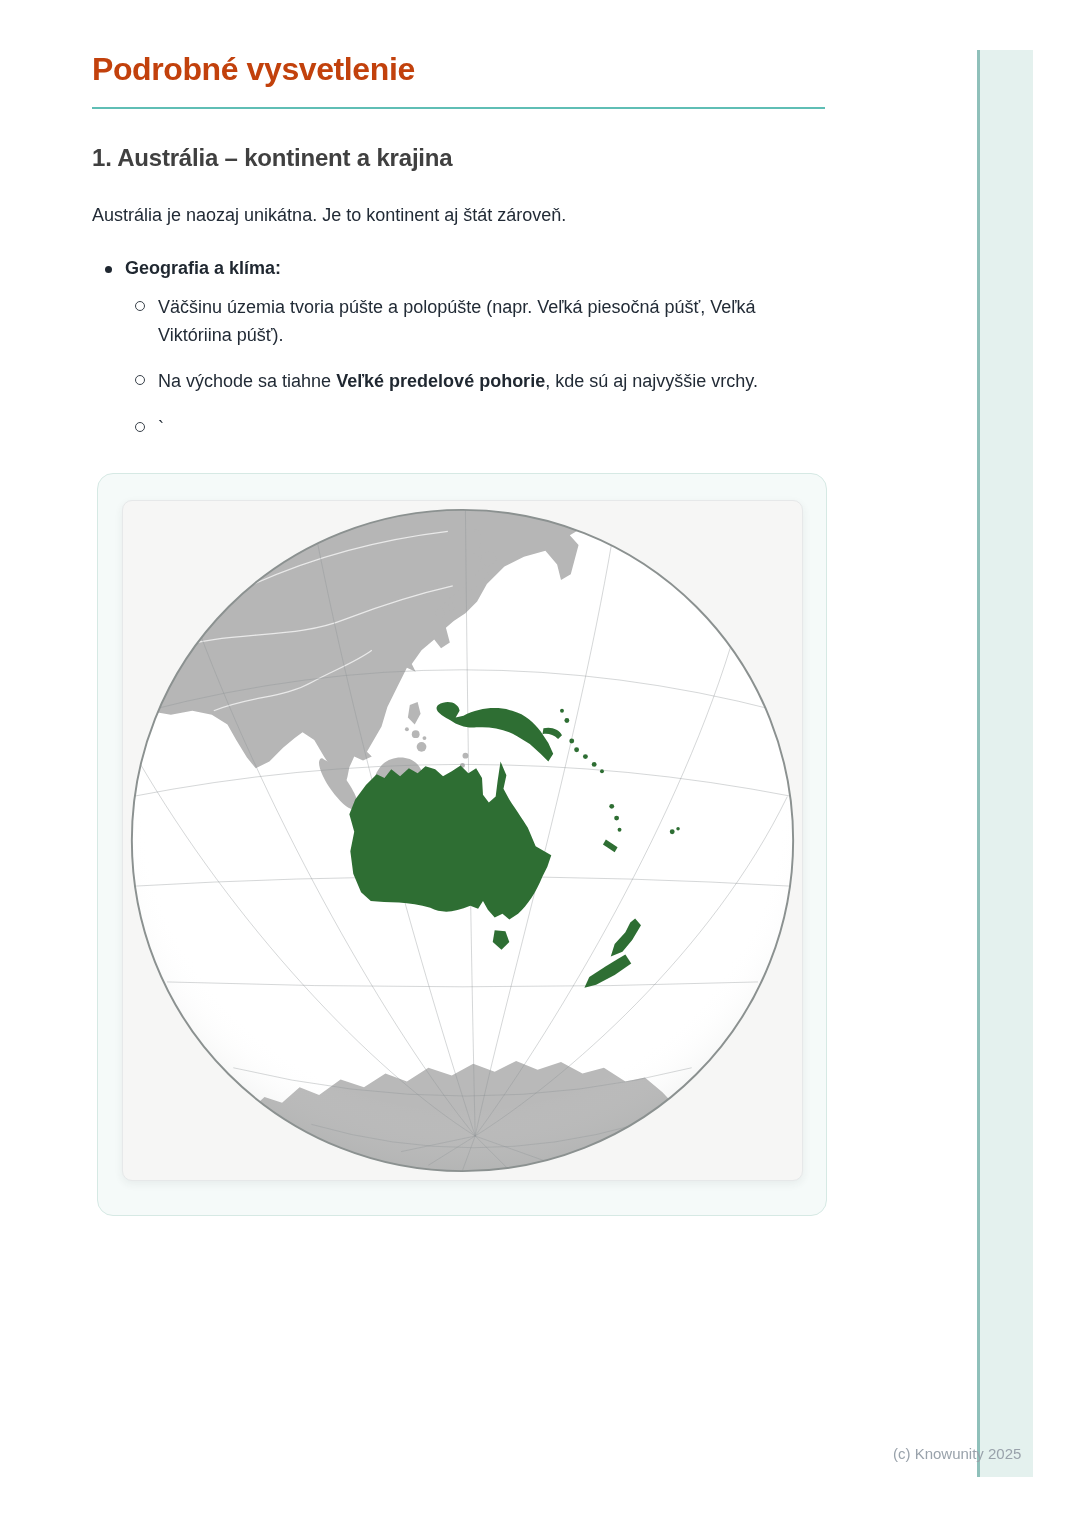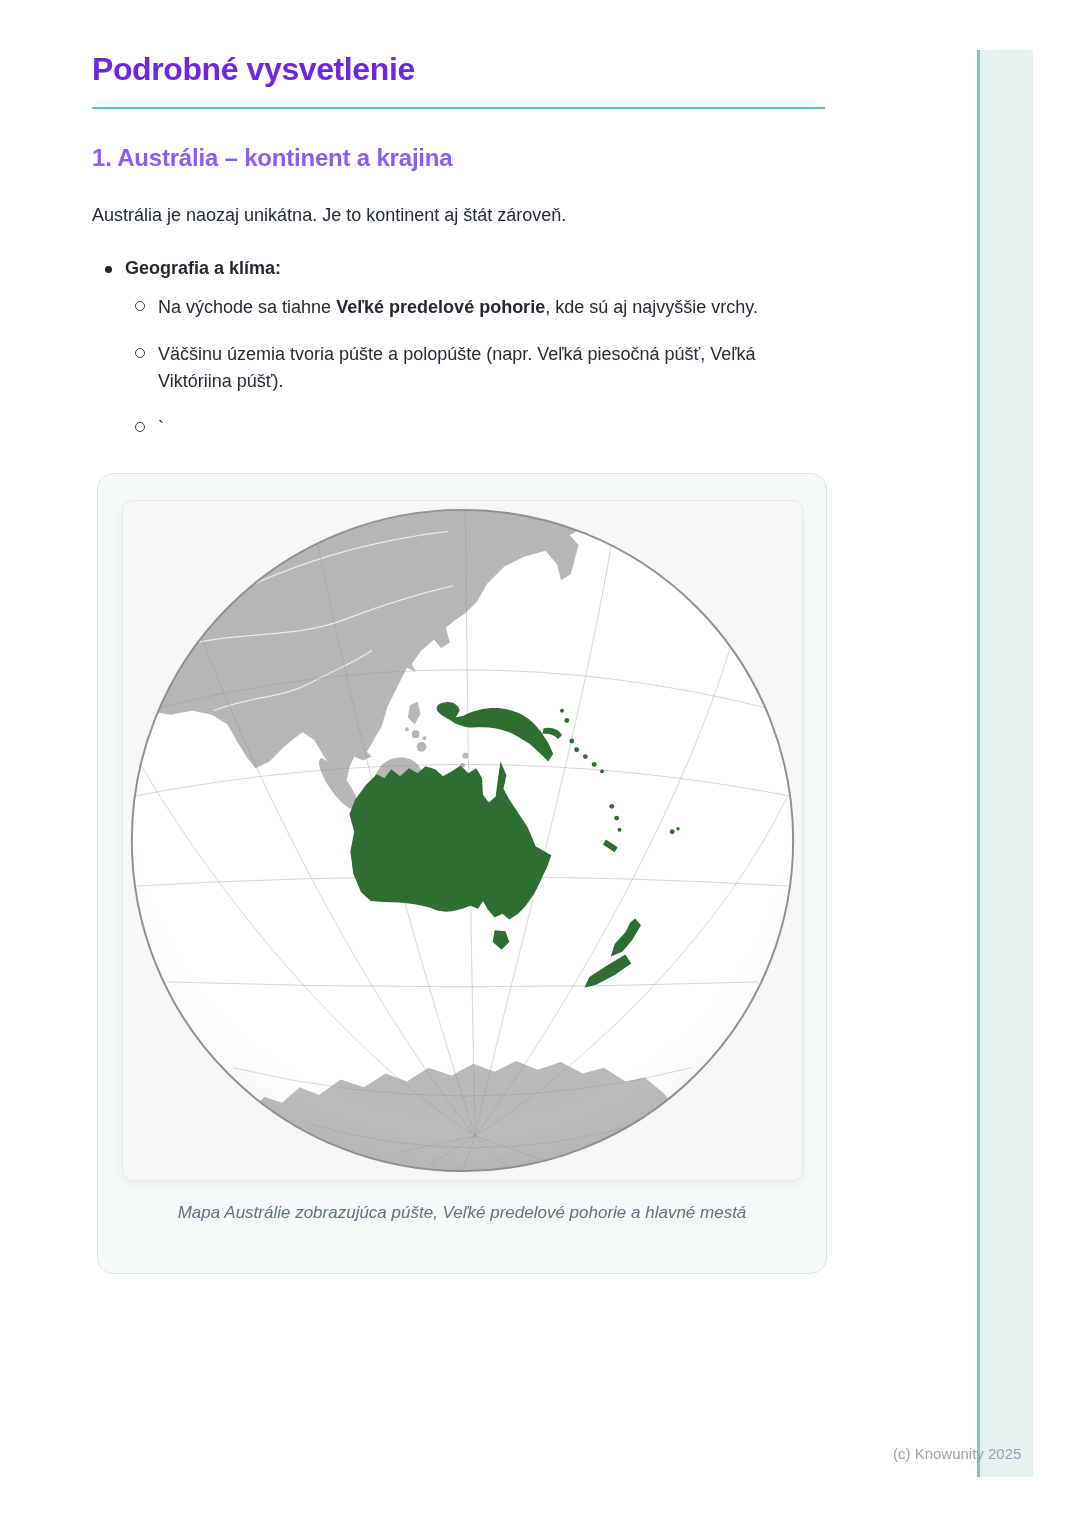--- a/index.html
+++ b/index.html
@@ -24,31 +24,31 @@
 
   .content {
     position:absolute; left:92px; top:0;
     width:733px; z-index:1;
   }
 
   h1.page-title {
     margin:51px 0 0 0;
     font-size:32px; line-height:1.15;
     font-weight:700; letter-spacing:-0.4px;
-    color:#6d28d9;
+    color:#c2410c;
   }
   .divider {
     margin:19px 0 0 0; height:2px; border:none;
     background:#5fbeb5;
   }
   h2.section-heading {
     margin:35px 0 0 0;
     font-size:24px; line-height:1.2;
     font-weight:700; letter-spacing:-0.2px;
-    color:#8b5cf6;
+    color:#404040;
   }
   p.intro {
     margin:29px 0 3px 0;
     font-size:18px; line-height:1.45;
     color:#222b36;
   }
 
   .bullet-list { margin:30px 0 9px 0; }
   .lead-item {
     position:relative; padding-left:33px;
@@ -118,24 +118,24 @@
   <hr class="divider">
 
   <h2 class="section-heading">1. Austrália – kontinent a krajina</h2>
 
   <p class="intro">Austrália je naozaj unikátna. Je to kontinent aj štát zároveň.</p>
 
   <div class="bullet-list">
     <div class="lead-item">Geografia a klíma:</div>
     <ul class="sub-list">
       <li>
-        <span>Na východe sa tiahne </span><b>Veľké predelové pohorie</b><span>, kde sú aj najvyššie vrchy.</span>
+        <span>Väčšinu územia tvoria púšte a polopúšte (napr. Veľká piesočná púšť, Veľká Viktóriina púšť).</span>
       </li>
       <li>
-        <span>Väčšinu územia tvoria púšte a polopúšte (napr. Veľká piesočná púšť, Veľká Viktóriina púšť).</span>
+        <span>Na východe sa tiahne </span><b>Veľké predelové pohorie</b><span>, kde sú aj najvyššie vrchy.</span>
       </li>
       <li>
         <span>`</span>
       </li>
     </ul>
   </div>
 
   <figure class="map-figure">
     <div class="map-card">
 
@@ -241,18 +241,17 @@
             <circle cx="560" cy="336" r="2.5"></circle>
             <circle cx="566" cy="333" r="1.8"></circle>
           </g>
 
           <circle cx="345" cy="345" r="339" fill="url(#limb)"></circle>
         </g>
 
         <circle cx="345" cy="345" r="339" fill="none" stroke="#8b9190" stroke-width="2"></circle>
       </svg>
     </div>
-    <figcaption class="map-caption">Mapa Austrálie zobrazujúca púšte, Veľké predelové pohorie a hlavné mestá</figcaption>
   </figure>
 
 </div>
 
 <div class="footer-note">(c) Knowunity 2025</div>
 
 </body></html>

